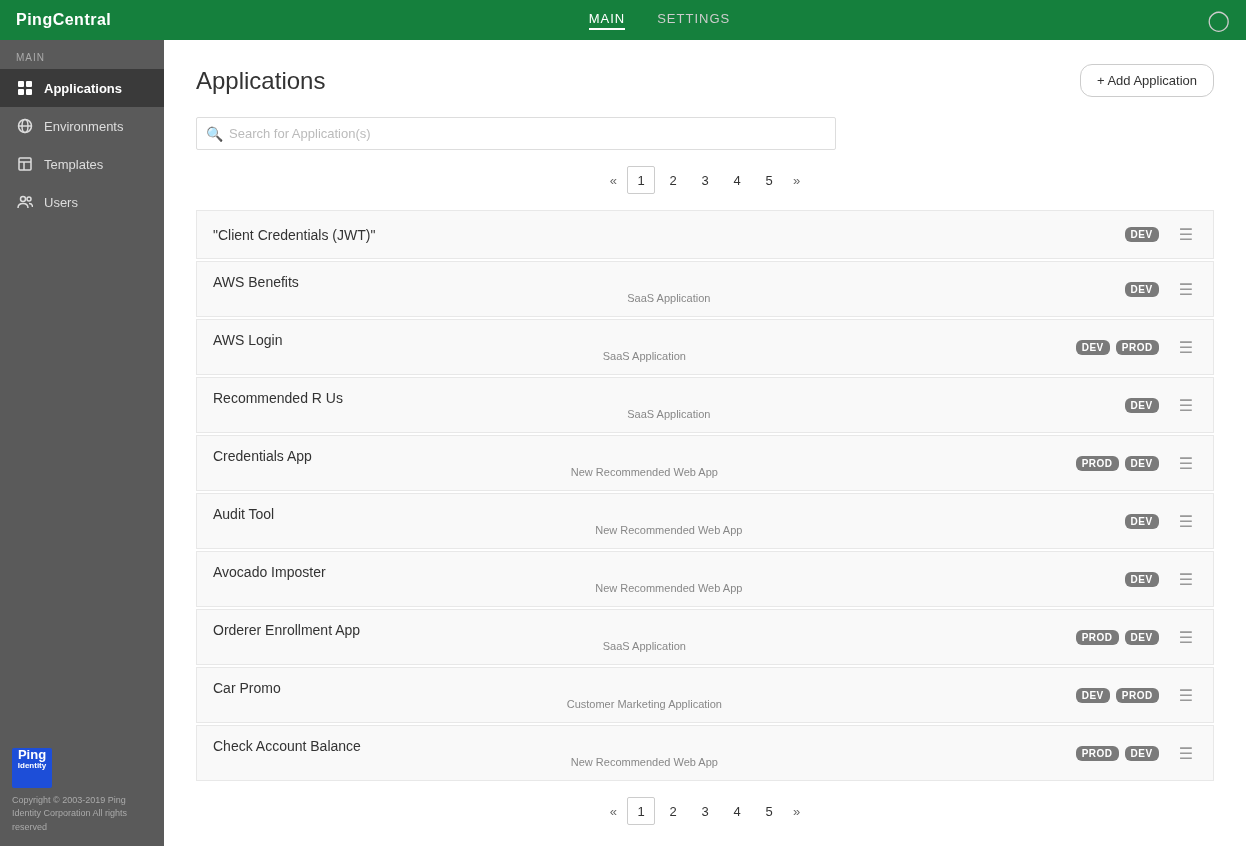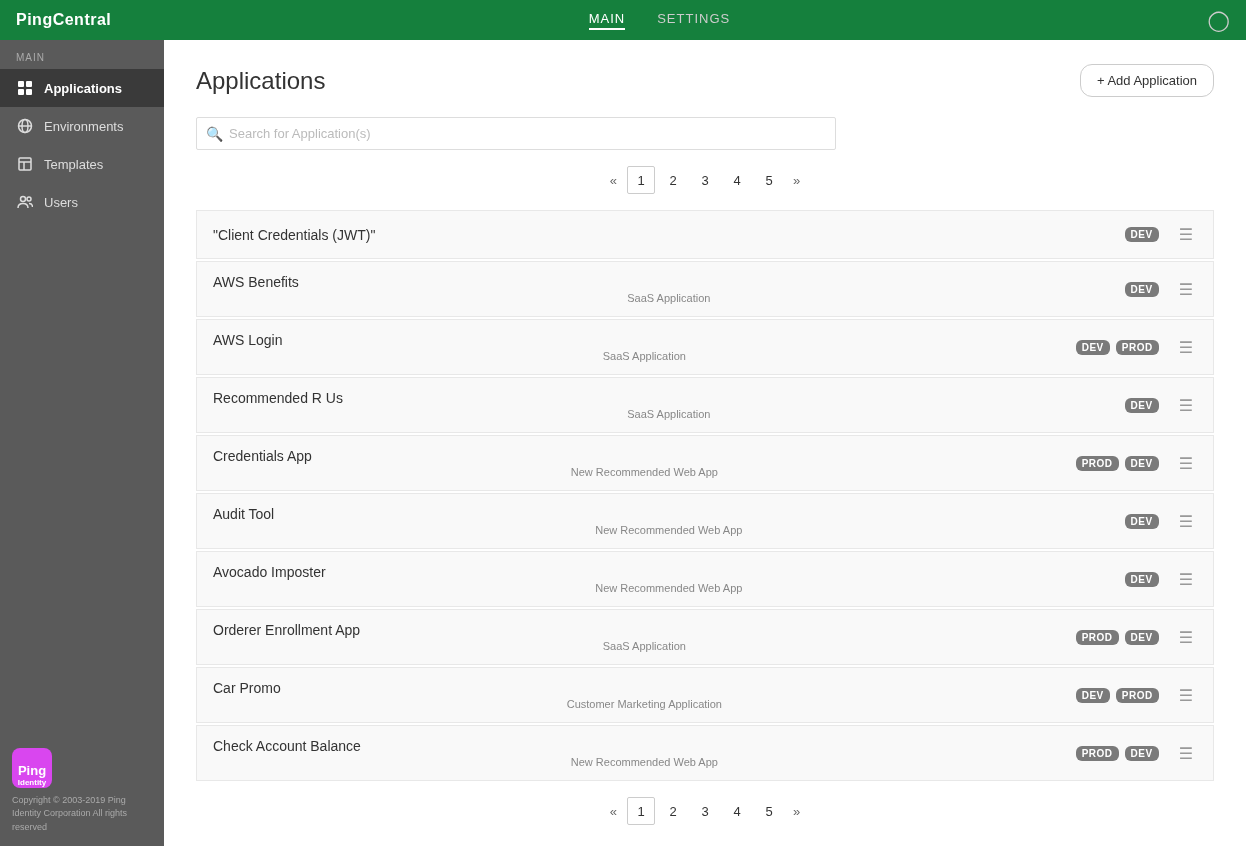--- a/index.html
+++ b/index.html
@@ -85,27 +85,27 @@
       height: 18px;
       display: flex;
       align-items: center;
       justify-content: center;
       flex-shrink: 0;
     }
     .sidebar-bottom {
       padding: 12px;
     }
     .ping-logo {
-      background: #d946ef;
+      background: #1d4ed8;
       color: #fff;
       width: 40px;
       height: 40px;
-      border-radius: 8px;
-      display: flex;
-      align-items: flex-end;
+      border-radius: 2px;
+      display: flex;
+      align-items: flex-start;
       justify-content: center;
       font-size: 11px;
       font-weight: bold;
       margin-bottom: 6px;
     }
     .copyright {
       color: #aaa;
       font-size: 9px;
       line-height: 1.5;
     }

